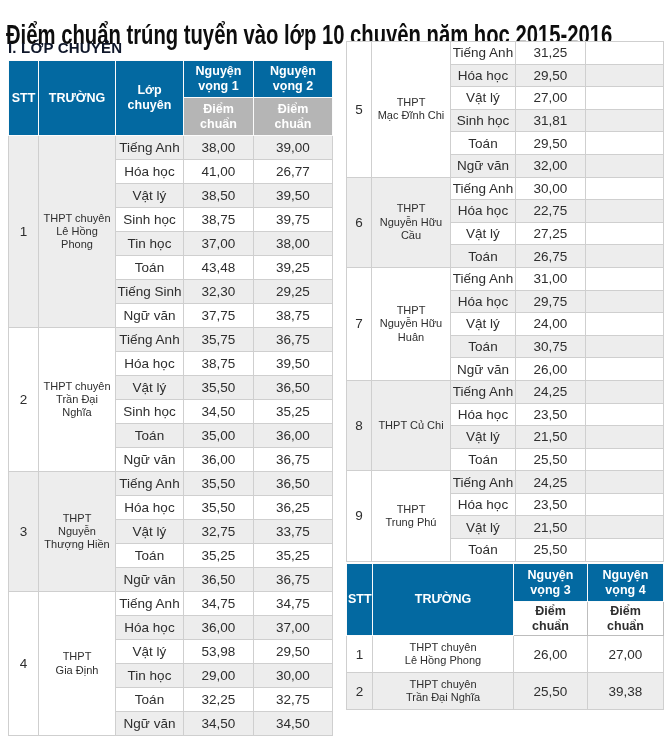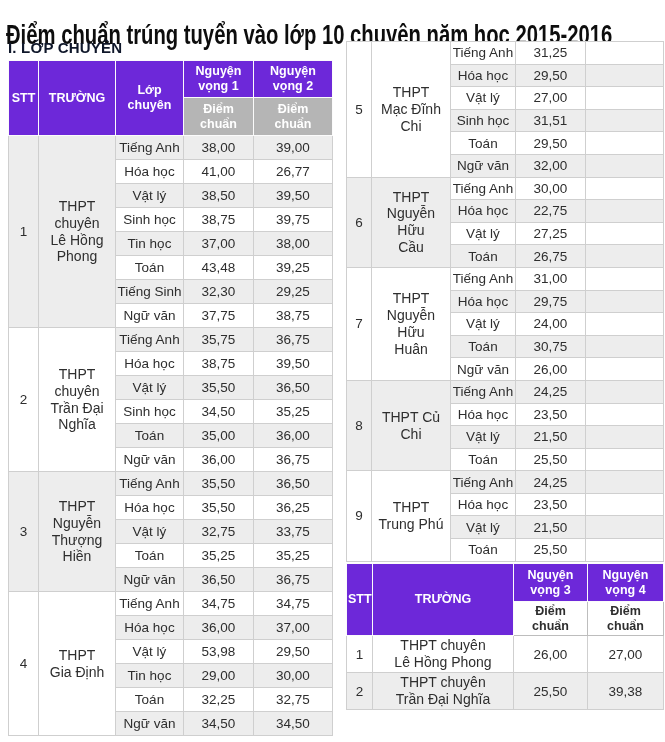--- a/index.html
+++ b/index.html
@@ -17,29 +17,29 @@
     font-size:15px;font-weight:bold;color:#0f172a;height:17px;line-height:17px;
     margin:0 0 4px 0;letter-spacing:.2px;
   }
   .col-left{position:absolute;left:8px;top:39px;width:324px}
   .col-right{position:absolute;left:346px;top:41px;width:317px}
   .sec2{position:absolute;left:346px;top:563px;width:317px}
 
   table{border-collapse:collapse;table-layout:fixed;width:100%;border:1px solid #8f8f8f}
   td,th{padding:0 1px;text-align:center;vertical-align:middle;overflow:hidden}
   th{
-    background:#6d28d9;color:#ffffff;font-weight:bold;font-size:12.5px;
+    background:#0369a1;color:#ffffff;font-weight:bold;font-size:12.5px;
     border:1px solid #fbfbfb;white-space:pre-line;line-height:1.2;
   }
   th.sub1{background:#b5b5b5}
   th.subw{background:#ffffff;color:#2e2e2e;border:1px solid #bdbdbd}
   td{border:1px solid #cfcfcf;font-size:13.5px;color:#2e2e2e}
   td.w{background:#ffffff}
   td.g{background:#ededed}
-  td.name{font-size:14px;line-height:1.2;white-space:pre-line}
+  td.name{font-size:11px;line-height:1.2;white-space:pre-line}
   .t-left tbody tr{height:24px}
   .t-right tbody tr{height:22.6px}
   .t-nc tbody tr{height:37px}
   .t-left thead tr.r1 th{height:36px}
   .t-left thead tr.r2 th{height:37px}
   .t-nc thead tr.r1 th{height:37px}
   .t-nc thead tr.r2 th{height:33px}
 </style>
 </head>
 <body>
@@ -242,21 +242,21 @@
           <td class="g">29,50</td>
           <td class="g"></td>
         </tr>
         <tr>
           <td class="w">Vật lý</td>
           <td class="w">27,00</td>
           <td class="w"></td>
         </tr>
         <tr>
           <td class="g">Sinh học</td>
-          <td class="g">31,51</td>
+          <td class="g">31,81</td>
           <td class="g"></td>
         </tr>
         <tr>
           <td class="w">Toán</td>
           <td class="w">29,50</td>
           <td class="w"></td>
         </tr>
         <tr>
           <td class="g">Ngữ văn</td>
           <td class="g">32,00</td>

